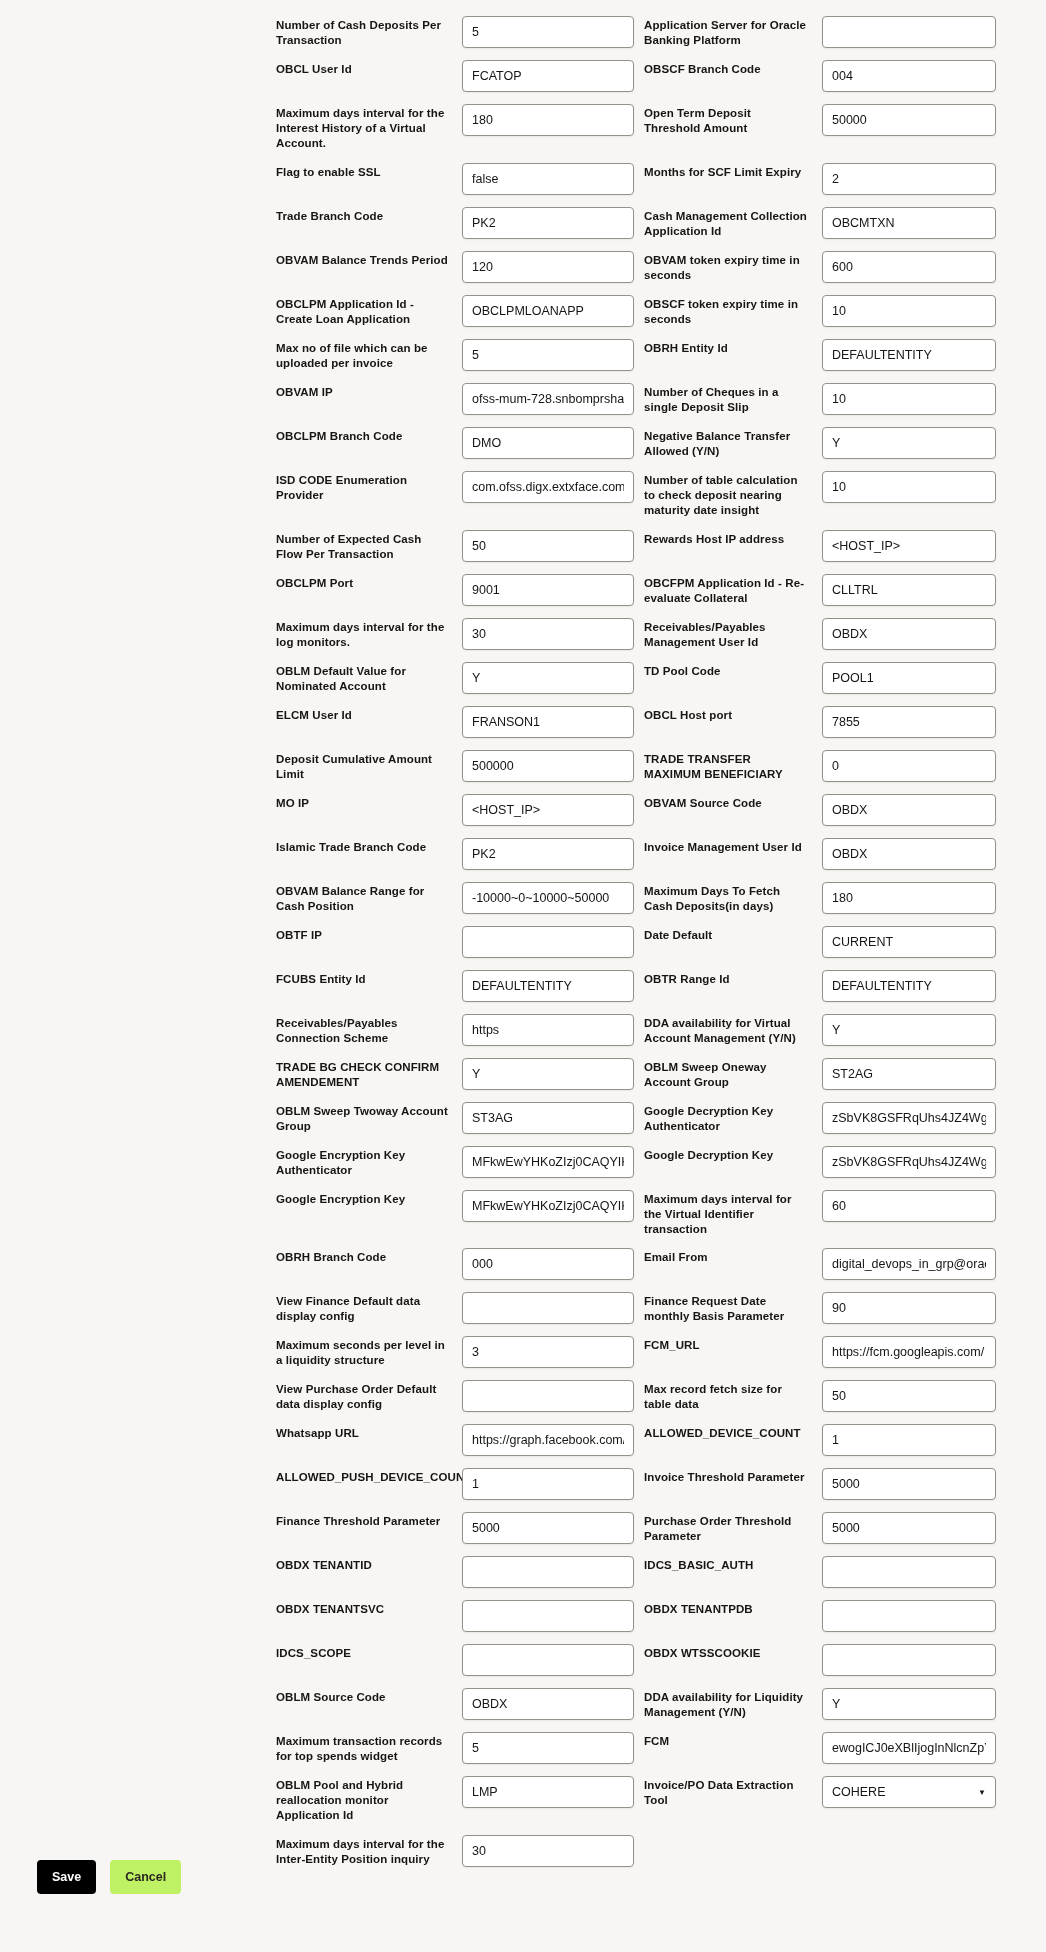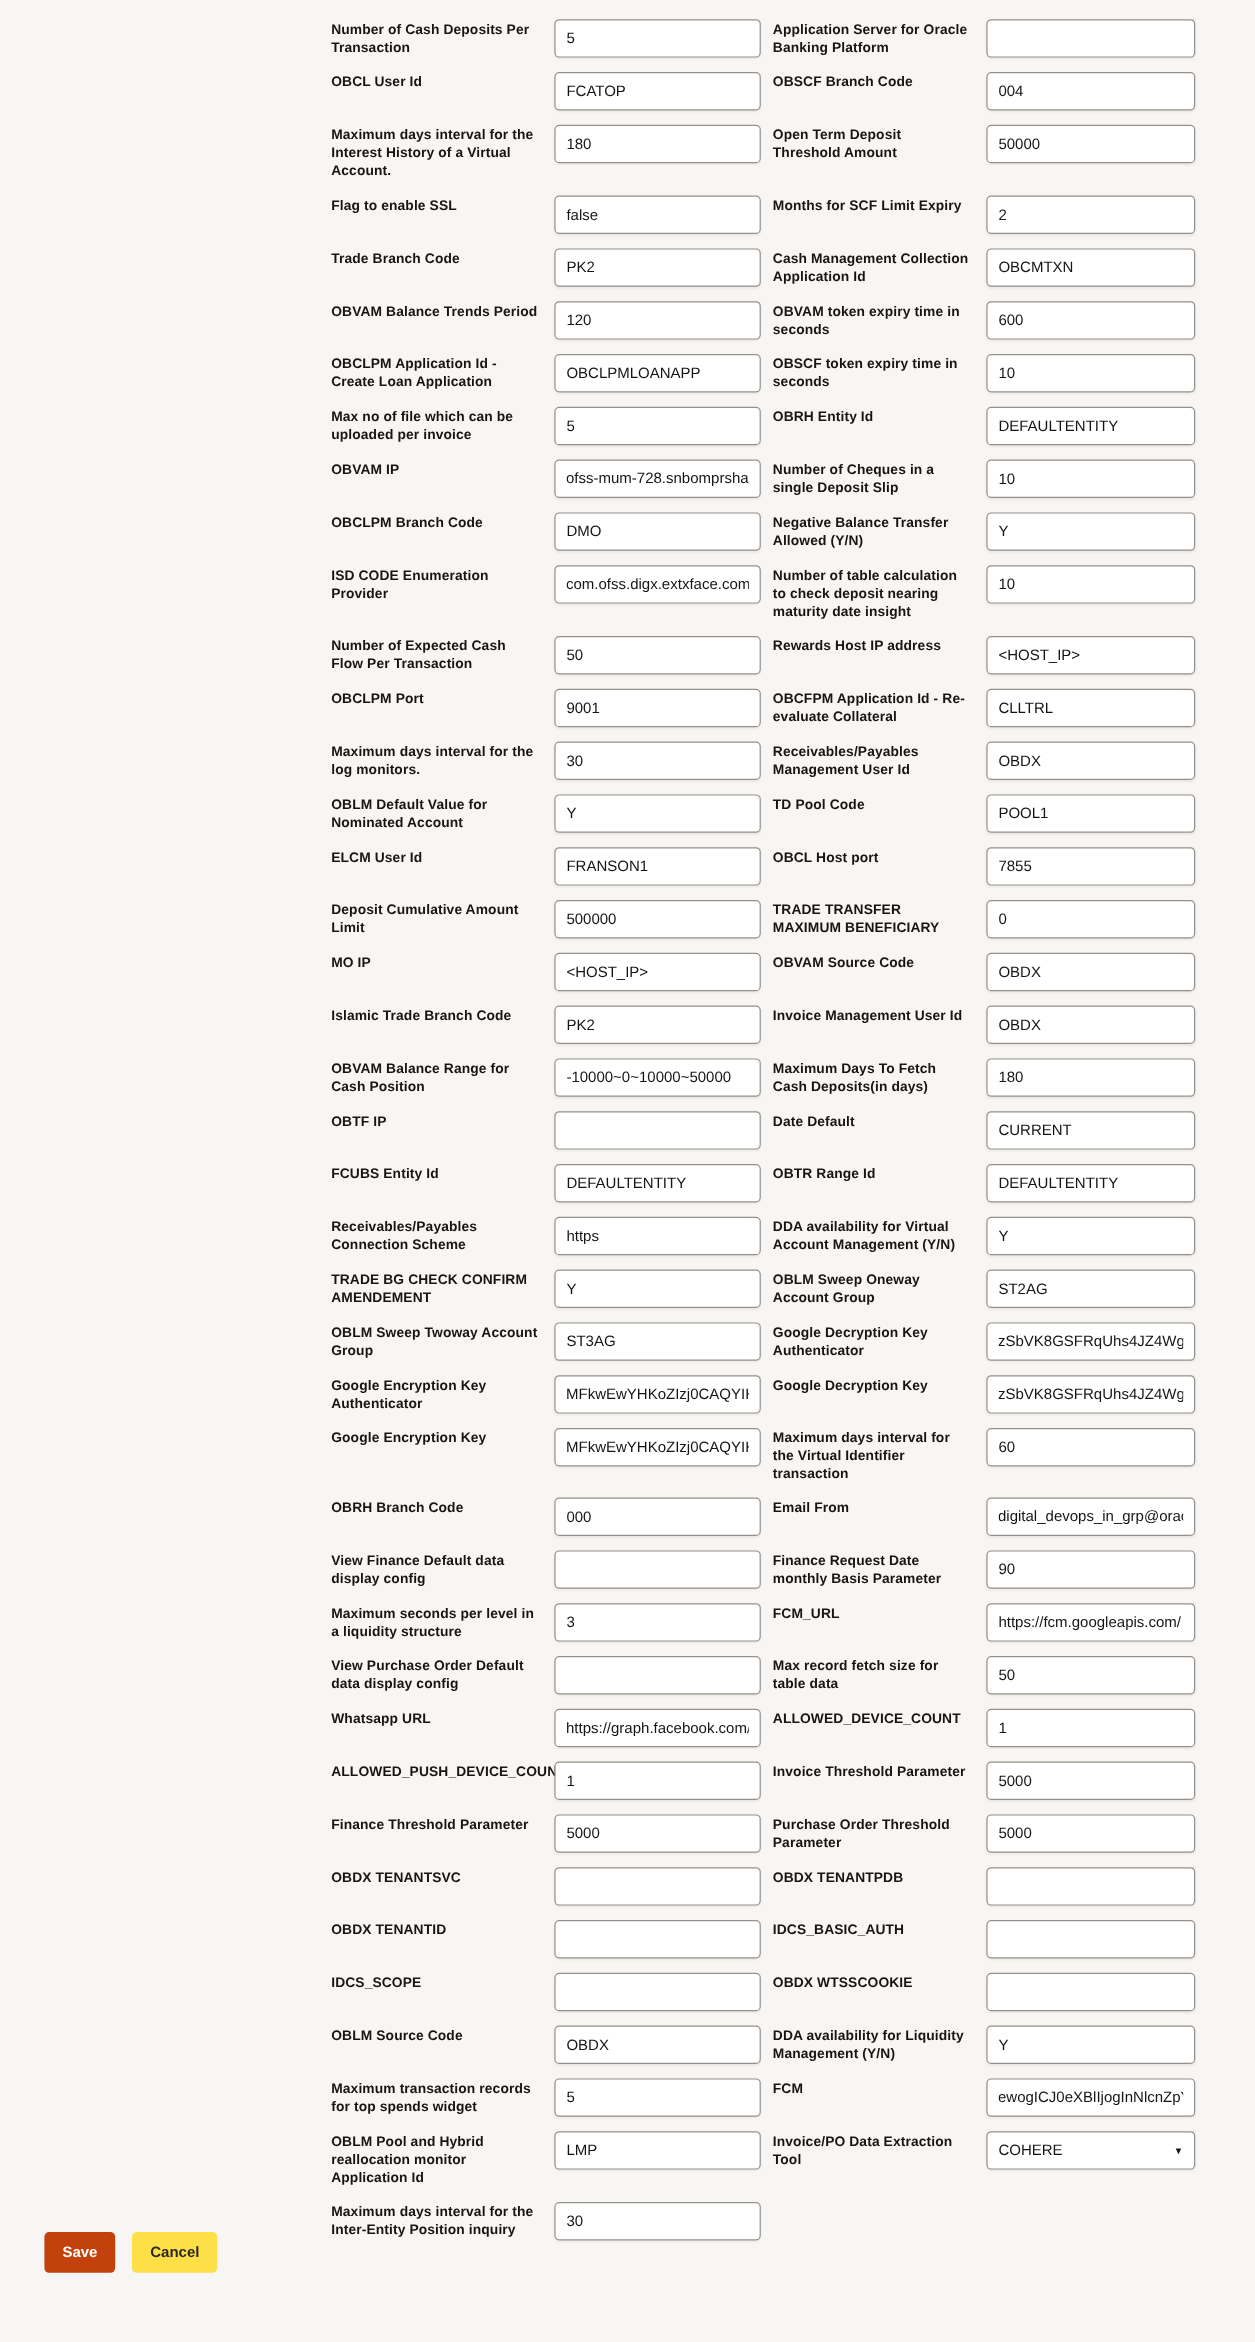--- a/index.html
+++ b/index.html
@@ -68,22 +68,22 @@
   .btn {
     height:34px;
     border:none;
     border-radius:4px;
     font-family:"Liberation Sans", sans-serif;
     font-size:12.5px;
     font-weight:bold;
     padding:0 15px;
     cursor:pointer;
   }
-  .btn.primary { background:#c2410c; color:#ffffff; }
-  .btn.secondary { background:#fde047; color:#2b2823; }
+  .btn.primary { background:#000000; color:#ffffff; }
+  .btn.secondary { background:#bef264; color:#2b2823; }
 </style>
 </head>
 <body>
 
 <div class="form-wrap">
     <div class="row">
       <div class="lbl left">Number of Cash Deposits Per Transaction</div>
       <div class="inp"><input type="text" value="5" style=""></div>
       <div class="lbl right">Application Server for Oracle Banking Platform</div>
       <div class="inp"><input type="text" style=""></div>
@@ -280,29 +280,29 @@
       <div class="lbl right">Invoice Threshold Parameter</div>
       <div class="inp"><input type="text" value="5000" style=""></div>
     </div>
     <div class="row">
       <div class="lbl left">Finance Threshold Parameter</div>
       <div class="inp"><input type="text" value="5000" style=""></div>
       <div class="lbl right">Purchase Order Threshold Parameter</div>
       <div class="inp"><input type="text" value="5000" style=""></div>
     </div>
     <div class="row">
+      <div class="lbl left">OBDX TENANTID</div>
+      <div class="inp"><input type="text" style=""></div>
+      <div class="lbl right">IDCS_BASIC_AUTH</div>
+      <div class="inp"><input type="text" style=""></div>
+    </div>
+    <div class="row">
       <div class="lbl left">OBDX TENANTSVC</div>
       <div class="inp"><input type="text" style=""></div>
       <div class="lbl right">OBDX TENANTPDB</div>
-      <div class="inp"><input type="text" style=""></div>
-    </div>
-    <div class="row">
-      <div class="lbl left">OBDX TENANTID</div>
-      <div class="inp"><input type="text" style=""></div>
-      <div class="lbl right">IDCS_BASIC_AUTH</div>
       <div class="inp"><input type="text" style=""></div>
     </div>
     <div class="row">
       <div class="lbl left">IDCS_SCOPE</div>
       <div class="inp"><input type="text" style=""></div>
       <div class="lbl right">OBDX WTSSCOOKIE</div>
       <div class="inp"><input type="text" style=""></div>
     </div>
     <div class="row">
       <div class="lbl left">OBLM Source Code</div>

